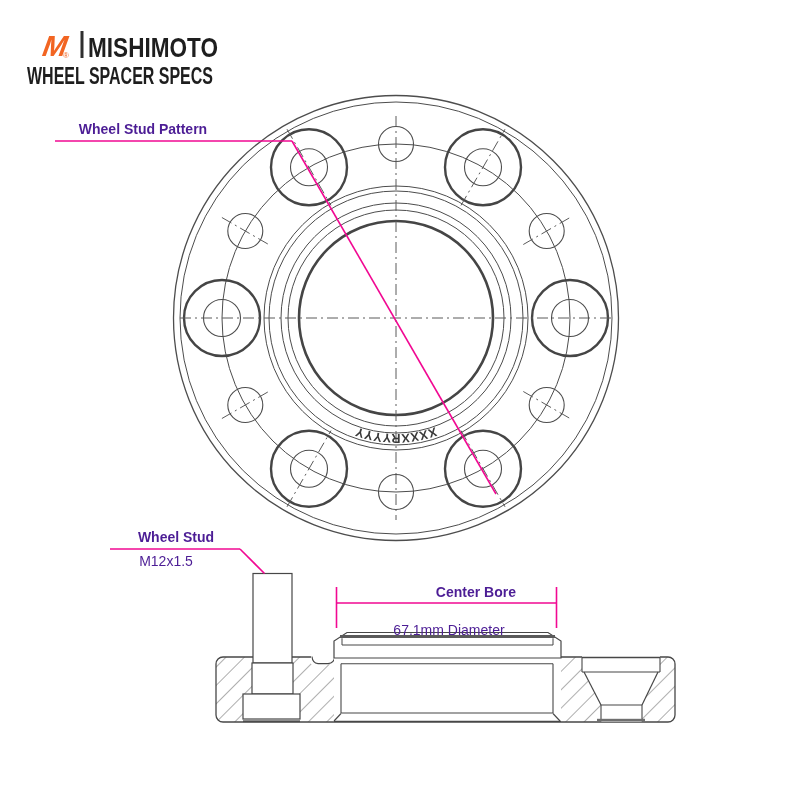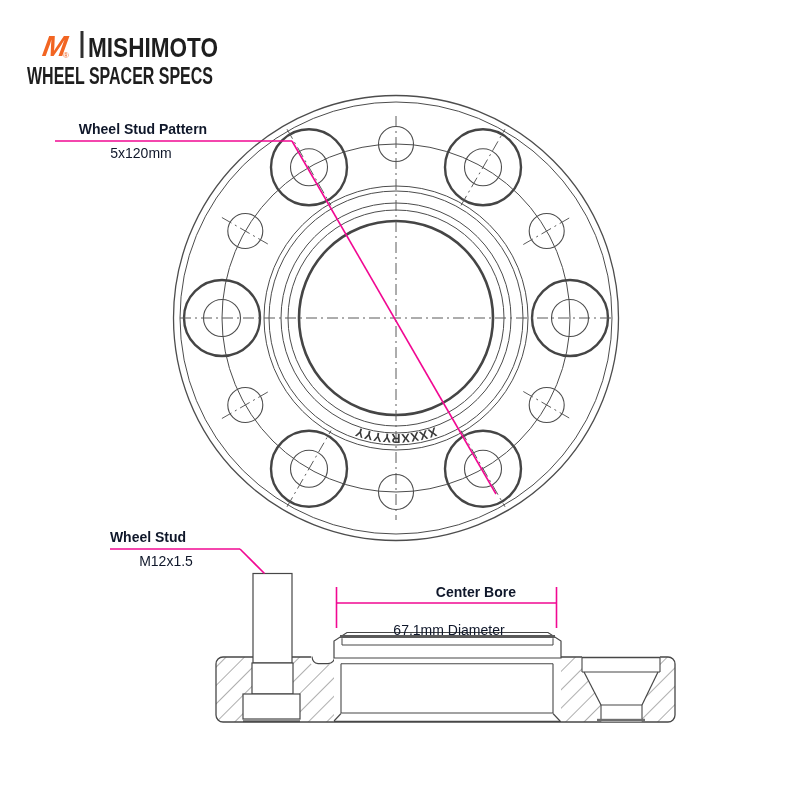--- a/index.html
+++ b/index.html
@@ -1,19 +1,19 @@
 <!DOCTYPE html>
 <html><head>
 <meta charset="utf-8">
 <style>
   html,body{margin:0;padding:0;background:#fff;}
   #stage{position:relative;width:800px;height:800px;background:#ffffff;overflow:hidden;
          font-family:"Liberation Sans",sans-serif;}
   #linework{position:absolute;left:0;top:0;}
-  .callout{position:absolute;color:#0f172a;text-align:center;line-height:1.1;}
+  .callout{position:absolute;color:#4c1d95;text-align:center;line-height:1.1;}
   .callout.bold{font-weight:bold;font-size:14px;}
   .callout.val{font-weight:normal;font-size:14px;}
 </style>
 </head>
 <body>
 
 <div id="stage">
 
 <svg id="linework" width="800" height="800" viewBox="0 0 800 800">
   <defs>
@@ -154,21 +154,20 @@
     </g>
     <g>
       <line x1="336.5" y1="587" x2="336.5" y2="628"></line>
       <line x1="556.5" y1="587" x2="556.5" y2="628"></line>
       <line x1="336.5" y1="603" x2="556.5" y2="603"></line>
     </g>
   </g>
 </svg>
 
 <div class="callout bold" style="left:55px;top:122px;width:176px;">Wheel Stud Pattern</div>
-<div class="callout val" style="left:55px;top:146px;width:172px;">5x120mm</div>
 
-<div class="callout bold" style="left:88px;top:530px;width:120px;">Wheel Stud</div>
+<div class="callout bold" style="left:116px;top:530px;width:120px;">Wheel Stud</div>
 <div class="callout val" style="left:106px;top:554px;width:120px;">M12x1.5</div>
 
 <div class="callout bold" style="left:376px;top:585px;width:140px;text-align:right;">Center Bore</div>
 <div class="callout val" style="left:376px;top:607px;width:146px;margin-top:16px;">67.1mm Diameter</div>
 
 </div>
 
 </body></html>

